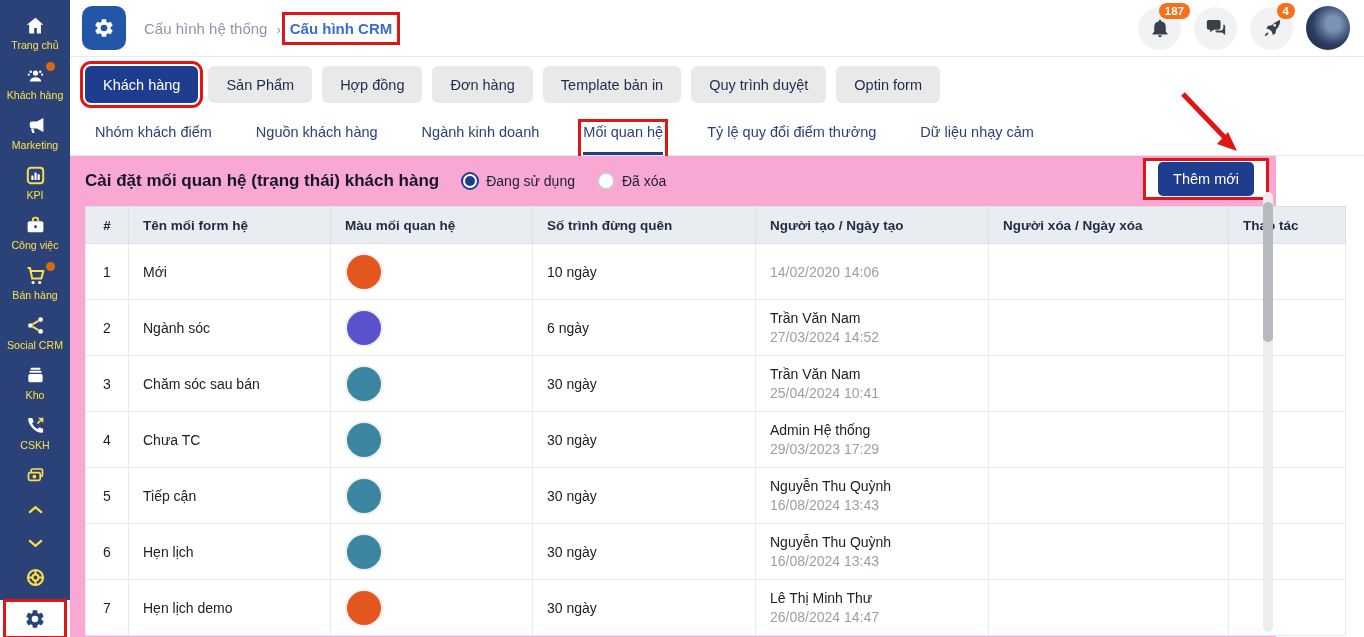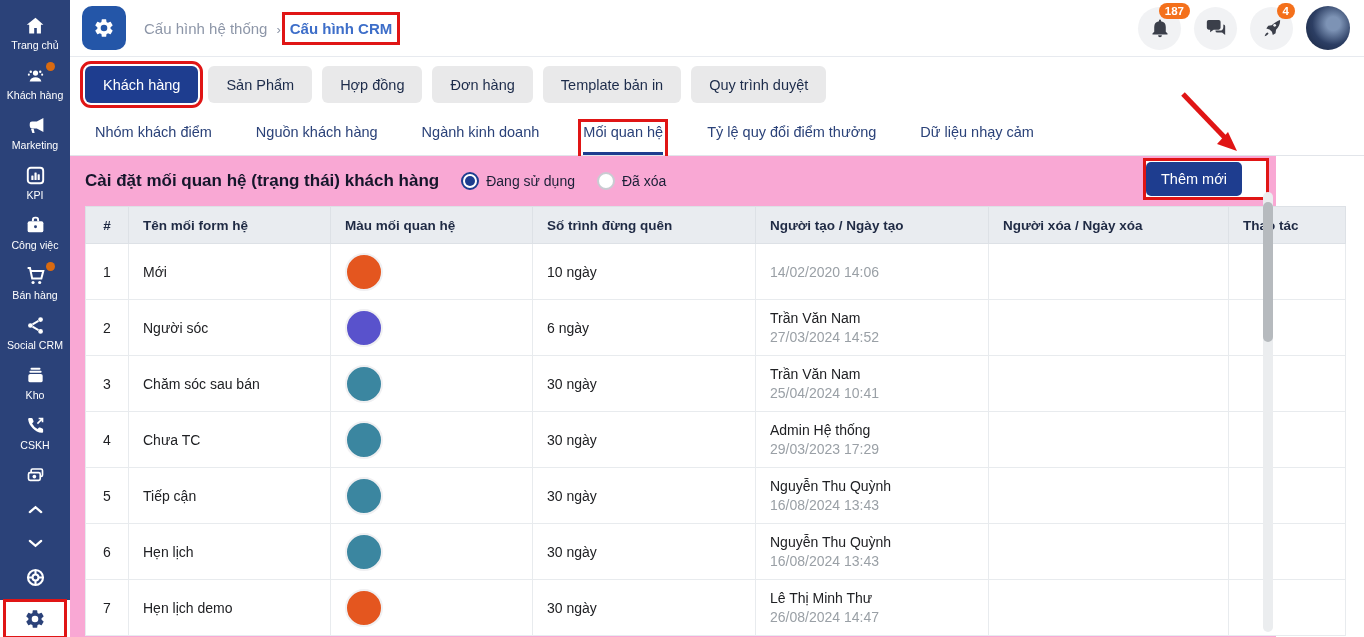--- a/index.html
+++ b/index.html
@@ -4,21 +4,21 @@
 <style>
   * { margin:0; padding:0; box-sizing:border-box; }
   html,body { width:1364px; height:637px; overflow:hidden; }
   body { font-family:"Liberation Sans", sans-serif; background:#fff; }
   .app { position:relative; width:1364px; height:637px; background:#fff; }
 
   
   .sidebar { position:absolute; left:0; top:0; width:70px; height:600px;
     background:#2B4279; display:flex; flex-direction:column; align-items:center; padding-top:8px; }
   .side-item { width:70px; min-height:50px; display:flex; flex-direction:column; align-items:center;
-    justify-content:center; color:#ffffff; cursor:pointer; padding:2px 4px; }
+    justify-content:center; color:#fde047; cursor:pointer; padding:2px 4px; }
   .side-item-sm { min-height:34px; }
   .side-icon-wrap { position:relative; display:inline-flex; }
   .side-icon-wrap svg { width:21px; height:21px; fill:#fff; }
   .side-label { font-size:10.6px; margin-top:3px; white-space:nowrap; }
   .side-dot { position:absolute; top:-3px; right:-9px; width:9px; height:9px; border-radius:50%; background:#D96A10; }
   .sidebar-bottom { position:absolute; left:0; top:600px; width:70px; height:37px; background:#fff;
     display:flex; align-items:center; justify-content:center; }
   .sidebar-bottom .gear-btn { display:inline-flex; padding:2px 14px; cursor:pointer; }
   .sidebar-bottom svg { width:22px; height:22px; fill:#2B4279; }
 
@@ -62,21 +62,21 @@
   .page-title { font-size:17px; font-weight:bold; color:#15162b; }
   .radio-group { display:flex; align-items:center; gap:22px; margin-left:22px; }
   .radio-item { display:flex; align-items:center; gap:7px; cursor:pointer; }
   .radio-outer { width:18px; height:18px; border-radius:50%; border:2px solid #c9ccd2; background:#fff;
     display:flex; align-items:center; justify-content:center; }
   .radio-item.selected .radio-outer { border-color:#1E3D8F; }
   .radio-inner { width:10px; height:10px; border-radius:50%; background:transparent; }
   .radio-item.selected .radio-inner { background:#1E3D8F; }
   .radio-label { font-size:14px; color:#1a1f36; }
   .add-wrap { position:absolute; right:10px; top:5px; width:120px; height:36px; background:#fff;
-    display:flex; justify-content:flex-start; align-items:center; }
+    display:flex; justify-content:center; align-items:center; }
   .btn-add { height:34px; padding:0 15px; background:#1E3D8F; color:#fff; border:none; border-radius:5px;
     font-size:14.5px; font-family:inherit; cursor:pointer; }
 
   
   .tbl-wrap { position:absolute; left:15px; top:50px; width:1260px; }
   table { border-collapse:collapse; table-layout:fixed; width:1260px; background:#fff; font-size:14px; }
   col.c0{width:43px} col.c1{width:202px} col.c2{width:202px} col.c3{width:223px}
   col.c4{width:233px} col.c5{width:240px} col.c6{width:117px}
   thead th { background:#e9ecf0; color:#1f2a44; font-size:13.5px; font-weight:bold; text-align:left;
     height:37px; padding:0 14px; border:1px solid #dde1e6; }
@@ -312,20 +312,21 @@
     </div>
   </header>
 
   <div class="tabbar">
       <div class="tab active annot annot-tab">Khách hàng</div>
       <div class="tab">Sản Phẩm</div>
       <div class="tab">Hợp đồng</div>
       <div class="tab">Đơn hàng</div>
       <div class="tab">Template bản in</div>
       <div class="tab">Quy trình duyệt</div>
+      <div class="tab">Optin form</div>
     </div>
 
   <div class="subtabbar">
       <div class="subtab">Nhóm khách điểm</div>
       <div class="subtab">Nguồn khách hàng</div>
       <div class="subtab">Ngành kinh doanh</div>
       <div class="subtab active annot annot-subtab">Mối quan hệ</div>
       <div class="subtab">Tỷ lệ quy đổi điểm thưởng</div>
       <div class="subtab">Dữ liệu nhạy cảm</div>
     </div>
@@ -381,21 +382,21 @@
               <td><span class="color-dot" style="background: rgb(228, 86, 31);"></span></td>
               <td>10 ngày</td>
               <td>
                 <div class="muted">14/02/2020 14:06</div>
               </td>
               <td></td>
               <td></td>
             </tr>
             <tr>
               <td class="center">2</td>
-              <td>Người sóc</td>
+              <td>Ngành sóc</td>
               <td><span class="color-dot" style="background: rgb(89, 82, 204);"></span></td>
               <td>6 ngày</td>
               <td>
                 <div class="creator-name">Trần Văn Nam</div>
                 <div class="creator-date">27/03/2024 14:52</div>
               </td>
               <td></td>
               <td></td>
             </tr>
             <tr>

